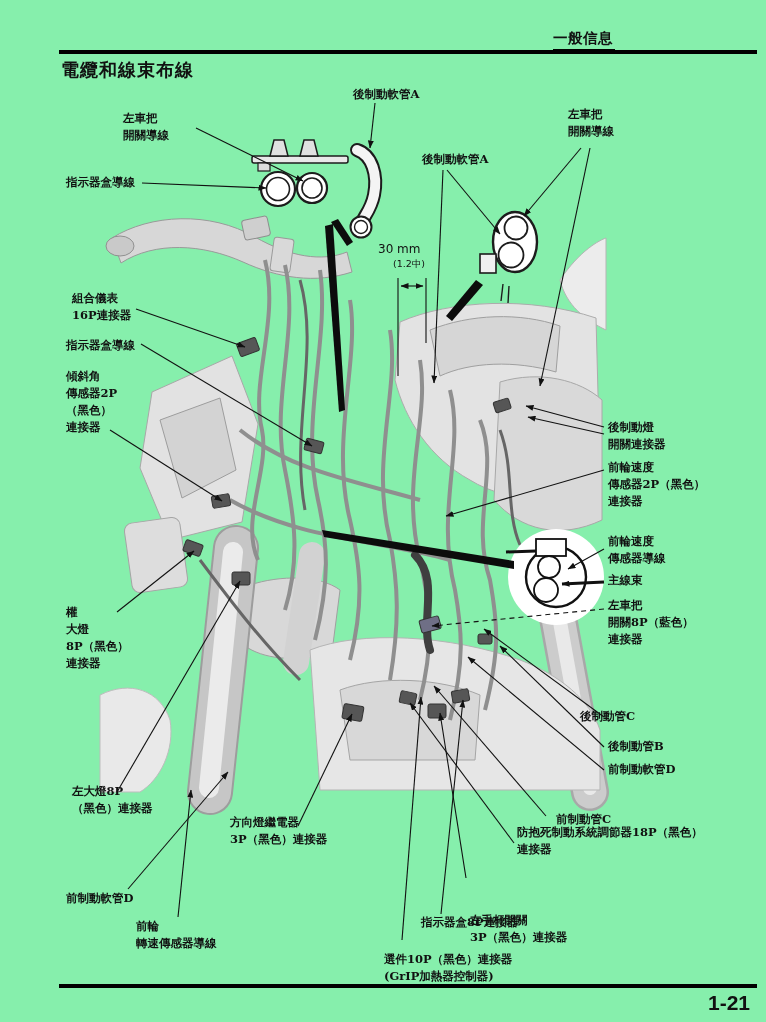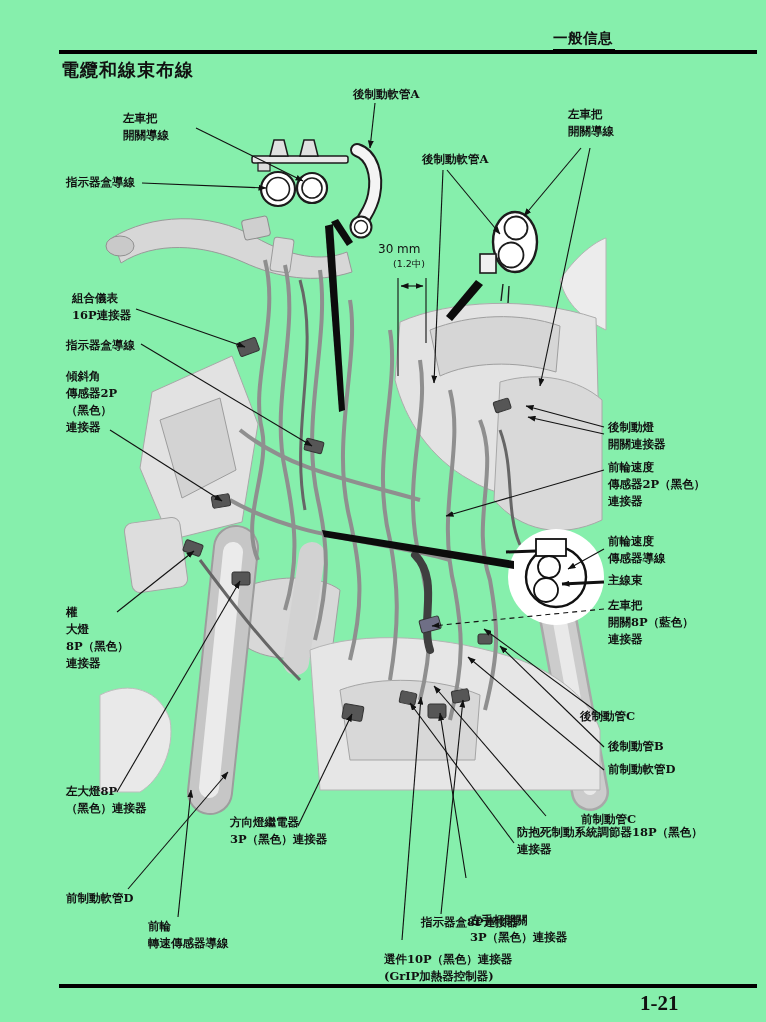--- a/index.html
+++ b/index.html
@@ -7,22 +7,22 @@
         font-family:"DejaVu Serif","Liberation Serif",serif;color:#111;}
   .rule{position:absolute;background:#000;}
   .chapter{position:absolute;top:29px;left:553px;width:62px;font-size:14.5px;font-weight:bold;
            border-bottom:2px solid #000;padding-bottom:1px;letter-spacing:.5px;}
   .doc-title{position:absolute;top:58px;left:61px;font-size:18px;font-weight:bold;letter-spacing:1px;}
   .lbl{position:absolute;font-size:11.5px;line-height:17px;white-space:pre-line;font-weight:bold;}
   .dim-val{position:absolute;left:378px;top:242px;width:62px;
            font-family:"DejaVu Sans","Liberation Sans",sans-serif;font-size:12px;}
   .dim-imp{position:absolute;left:378px;top:258px;width:62px;text-align:center;
            font-family:"DejaVu Sans","Liberation Sans",sans-serif;font-size:9.5px;}
-  .page-num{position:absolute;top:991px;left:640px;width:110px;text-align:left;
-            font-family:Liberation Serif, serif;font-size:21px;font-weight:bold;}
+  .page-num{position:absolute;top:991px;left:640px;width:110px;text-align:right;
+            font-family:Liberation Sans, sans-serif;font-size:21px;font-weight:bold;}
   svg{position:absolute;left:0;top:0;}
 </style>
 </head>
 <body>
 
 <div class="page">
 
   <div class="chapter">一般信息</div>
   <div class="rule" style="left:59px;top:50px;width:698px;height:3.5px;"></div>
   <div class="doc-title">電纜和線束布線</div>
@@ -210,31 +210,31 @@
 連接器</div>
   <div class="lbl" style="left:608px;top:533px">前輪速度
 傳感器導線</div>
   <div class="lbl" style="left:608px;top:572px">主線束</div>
   <div class="lbl" style="left:608px;top:597px">左車把
 開關8P（藍色）
 連接器</div>
   <div class="lbl" style="left:580px;top:708px">後制動管C</div>
   <div class="lbl" style="left:608px;top:738px">後制動管B</div>
   <div class="lbl" style="left:608px;top:761px">前制動軟管D</div>
-  <div class="lbl" style="left:581px;top:811px">前制動管C</div>
+  <div class="lbl" style="left:556px;top:811px">前制動管C</div>
   <div class="lbl" style="left:517px;top:824px">防抱死制動系統調節器18P（黑色）
 連接器</div>
   <div class="lbl" style="left:470px;top:912px">左手杆開關
 3P（黑色）連接器</div>
   <div class="lbl" style="left:421px;top:914px">指示器盒8P連接器</div>
   <div class="lbl" style="left:384px;top:951px">選件10P（黑色）連接器
 (GrIP加熱器控制器)</div>
-  <div class="lbl" style="left:66px;top:783px">左大燈8P
+  <div class="lbl" style="left:72px;top:783px">左大燈8P
 （黑色）連接器</div>
   <div class="lbl" style="left:230px;top:814px">方向燈繼電器
 3P（黑色）連接器</div>
   <div class="lbl" style="left:66px;top:890px">前制動軟管D</div>
-  <div class="lbl" style="left:148px;top:918px">前輪
+  <div class="lbl" style="left:136px;top:918px">前輪
 轉速傳感器導線</div>
 
   <div class="rule" style="left:59px;top:984px;width:698px;height:4px;"></div>
   <div class="page-num">1-21</div>
 </div>
 
 </body></html>

